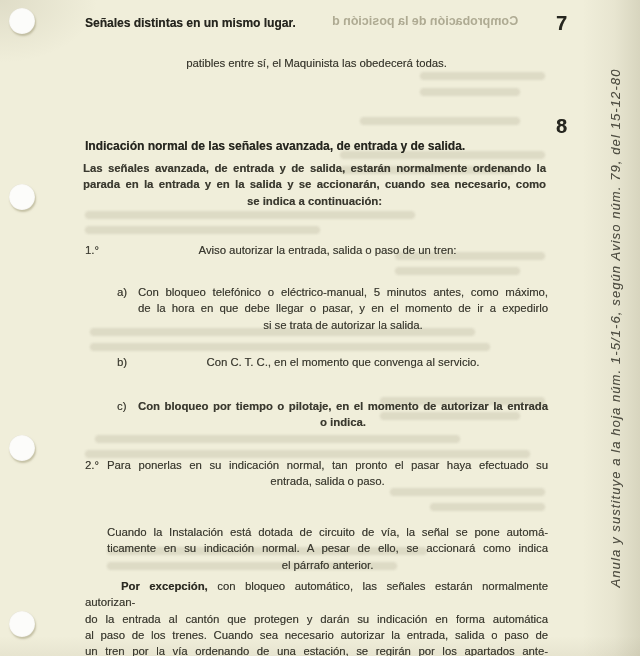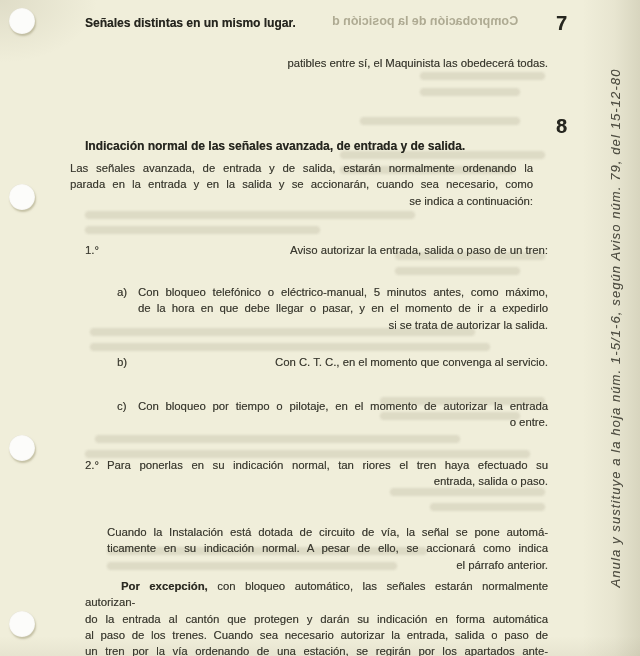--- a/index.html
+++ b/index.html
@@ -22,21 +22,21 @@
   .abs{position:absolute;}
   .h-title{
     font-size:12px;font-weight:700;color:#26261f;
     text-shadow:.2px 0 rgba(38,38,31,.55);white-space:nowrap;
   }
   .h-num{
     font-size:20px;font-weight:700;color:#26261f;
     text-shadow:.2px 0 rgba(38,38,31,.5);
   }
   .body-text{font-size:11.3px;line-height:16.3px;color:#3a392f;text-shadow:.2px 0 rgba(58,57,47,.5);}
-  .tline{text-align:right;}
+  .tline{text-align:center;}
   .tline.jl{text-align:justify;text-align-last:justify;text-justify:inter-word;}
   .marker{font-size:11.3px;line-height:16.3px;color:#3a392f;text-shadow:.2px 0 rgba(58,57,47,.5);white-space:nowrap;}
   .lead-bold{font-weight:700;color:#2b2a22;padding-left:36px;}
   
   .ghostbar{
     position:absolute;height:8px;border-radius:4px;
     background:rgba(128,123,96,.17);filter:blur(1px);
   }
   .ghost-heading{
     position:absolute;transform:scaleX(-1);
@@ -83,21 +83,21 @@
   <div class="ghostbar" style="left:107px;top:562px;width:290px;"></div>
 
   <div class="abs h-title" style="left:85px;top:16px;">Señales distintas en un mismo lugar.</div>
   <div class="abs h-num" style="left:556px;top:12px;">7</div>
   <div class="abs body-text" style="left:85px;top:55px;width:463px;">
       <div class="tline">patibles entre sí, el Maquinista las obedecerá todas.</div>
     </div>
 
   <div class="abs h-title" style="left:85px;top:119px;margin-top:20px;">Indicación normal de las señales avanzada, de entrada y de salida.</div>
   <div class="abs h-num" style="left:556px;top:115px;">8</div>
-  <div class="abs body-text" style="left:70px;top:160px;width:463px;">
+  <div class="abs body-text" style="left:83px;top:160px;width:463px;font-weight:bold;">
       <div class="tline jl">Las señales avanzada, de entrada y de salida, estarán normalmente ordenando la</div>
       <div class="tline jl">parada en la entrada y en la salida y se accionarán, cuando sea necesario, como</div>
       <div class="tline">se indica a continuación:</div>
     </div>
 
   <div class="abs marker" style="left:85px;top:242px;">1.°</div>
   <div class="abs body-text" style="left:107px;top:242px;width:441px;">
       <div class="tline">Aviso autorizar la entrada, salida o paso de un tren:</div>
     </div>
 
@@ -107,28 +107,28 @@
       <div class="tline jl">de la hora en que debe llegar o pasar, y en el momento de ir a expedirlo</div>
       <div class="tline">si se trata de autorizar la salida.</div>
     </div>
 
   <div class="abs marker" style="left:117px;top:354px;">b)</div>
   <div class="abs body-text" style="left:138px;top:354px;width:410px;">
       <div class="tline">Con C. T. C., en el momento que convenga al servicio.</div>
     </div>
 
   <div class="abs marker" style="left:117px;top:398px;">c)</div>
-  <div class="abs body-text" style="left:138px;top:398px;width:410px;">
+  <div class="abs body-text" style="left:138px;top:398px;width:410px;font-weight:bold;">
       <div class="tline jl">Con bloqueo por tiempo o pilotaje, en el momento de autorizar la entrada</div>
-      <div class="tline">o entre.</div>
+      <div class="tline">o indica.</div>
     </div>
 
   <div class="abs marker" style="left:85px;top:457px;">2.°</div>
   <div class="abs body-text" style="left:107px;top:457px;width:441px;">
-      <div class="tline jl">Para ponerlas en su indicación normal, tan riores el tren haya efectuado su</div>
+      <div class="tline jl">Para ponerlas en su indicación normal, tan pronto el pasar haya efectuado su</div>
       <div class="tline">entrada, salida o paso.</div>
     </div>
 
   <div class="abs body-text" style="left:107px;top:508px;width:441px;margin-top:16px;">
       <div class="tline jl">Cuando la Instalación está dotada de circuito de vía, la señal se pone automá-</div>
       <div class="tline jl">ticamente en su indicación normal. A pesar de ello, se accionará como indica</div>
       <div class="tline">el párrafo anterior.</div>
     </div>
 
   <div class="abs body-text" style="left:85px;top:578px;width:463px;">

